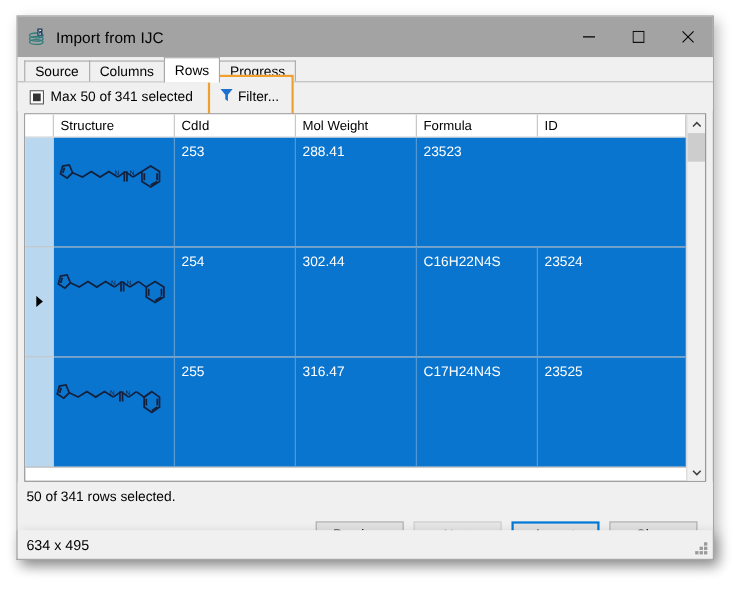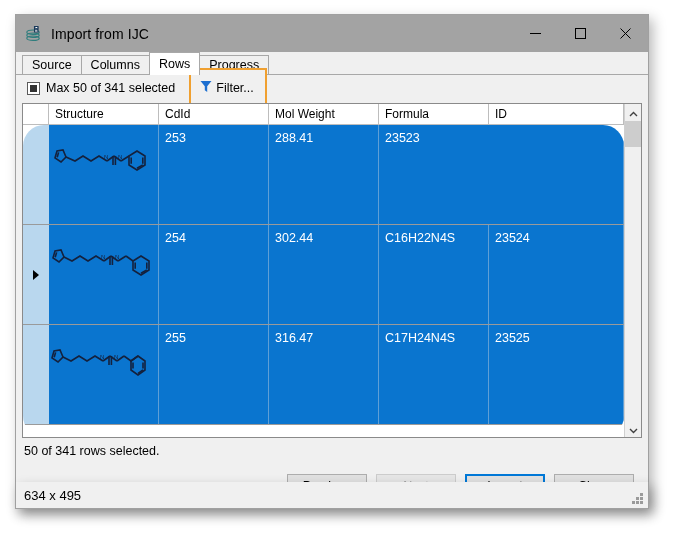--- a/index.html
+++ b/index.html
@@ -176,21 +176,21 @@
     color: #000;
     display: flex;
     align-items: center;
     padding-left: 6px;
     border-right: 1px solid #bdbdbd;
     box-sizing: border-box;
     background: #ffffff;
   }
   .hdrcell.rowhdr { width: 26px; padding: 0; }
 
-  .bodyrows { flex: 1 1 auto; overflow: hidden; border-radius: 21px; }
+  .bodyrows { flex: 1 1 auto; overflow: hidden; }
   .drow {
     display: flex;
     height: 100px;
     border-bottom: 1px solid #9a9a9a;
     box-sizing: border-box;
   }
   .rowhead {
     width: 26px;
     flex: 0 0 26px;
     background: #b9d7ee;

